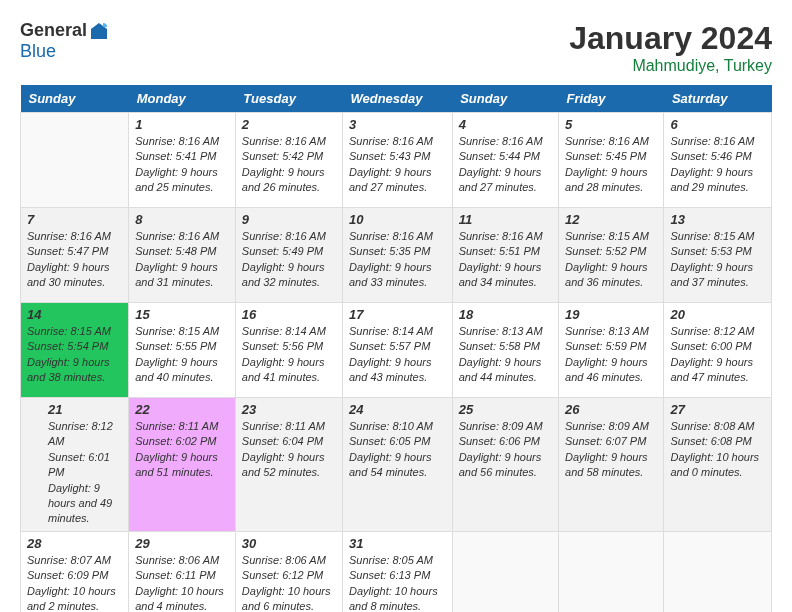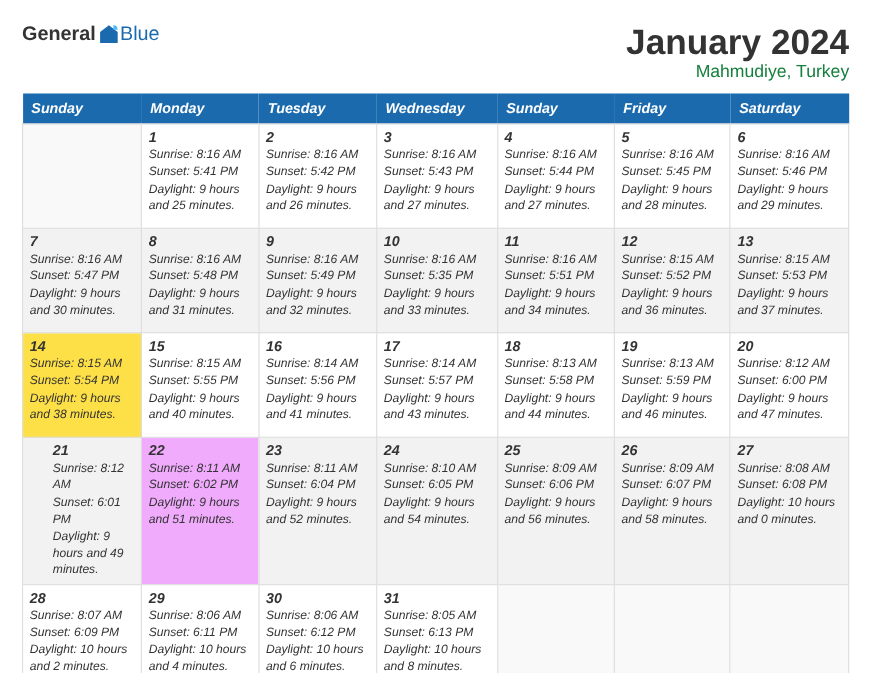--- a/index.html
+++ b/index.html
@@ -11,20 +11,21 @@
       padding: 20px;
     }
     .header {
       display: flex;
       justify-content: space-between;
       align-items: flex-start;
       margin-bottom: 10px;
     }
     .logo {
       display: flex;
+      flex-direction: column;
       align-items: flex-start;
     }
     .logo-text {
       display: flex;
       align-items: center;
     }
     .logo-general {
       font-size: 18px;
       font-weight: bold;
       color: #333;
@@ -204,21 +205,21 @@
           <div class="cell-text">Daylight: 9 hours and 36 minutes.</div>
         </td>
         <td class="calendar-cell" style="background: rgb(242, 242, 242);">
           <div class="day-number">13</div>
           <div class="cell-text">Sunrise: 8:15 AM</div>
           <div class="cell-text">Sunset: 5:53 PM</div>
           <div class="cell-text">Daylight: 9 hours and 37 minutes.</div>
         </td>
       </tr>
       <tr>
-        <td class="calendar-cell" style="background: #fde047;">
+        <td class="calendar-cell" style="background: #22c55e;">
           <div class="day-number">14</div>
           <div class="cell-text">Sunrise: 8:15 AM</div>
           <div class="cell-text">Sunset: 5:54 PM</div>
           <div class="cell-text">Daylight: 9 hours and 38 minutes.</div>
         </td>
         <td class="calendar-cell" style="background: rgb(255, 255, 255);">
           <div class="day-number">15</div>
           <div class="cell-text">Sunrise: 8:15 AM</div>
           <div class="cell-text">Sunset: 5:55 PM</div>
           <div class="cell-text">Daylight: 9 hours and 40 minutes.</div>

